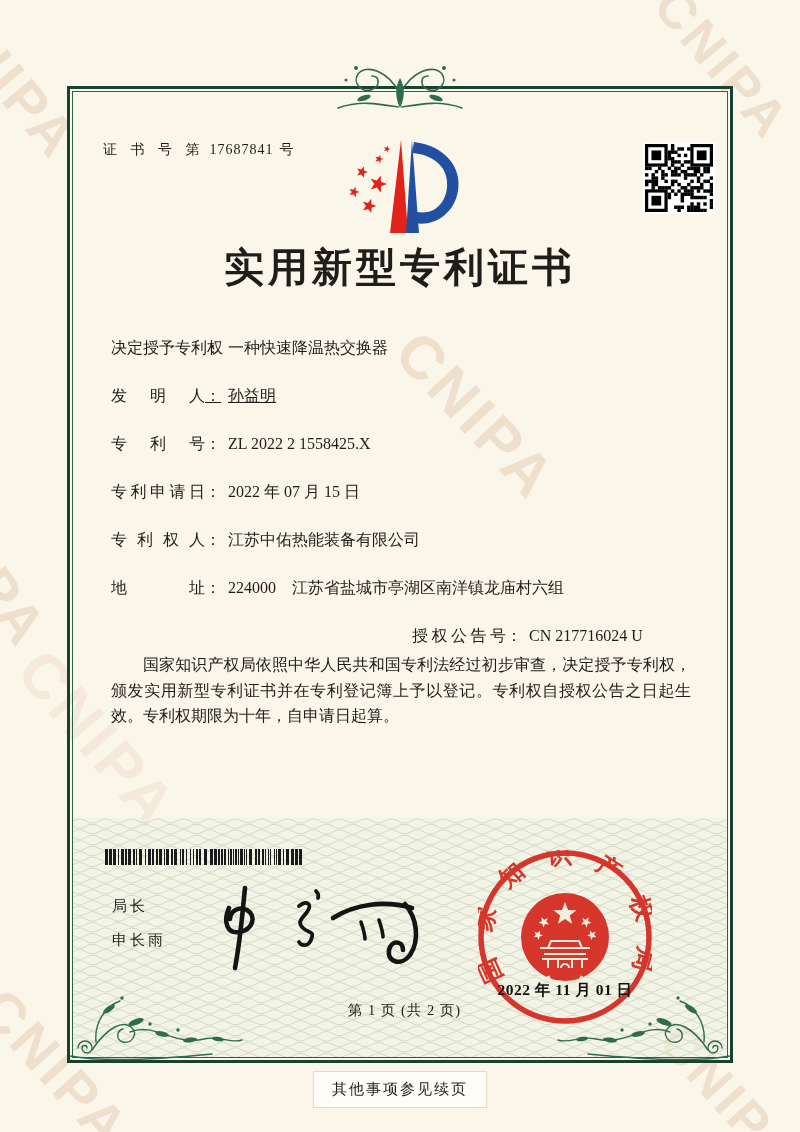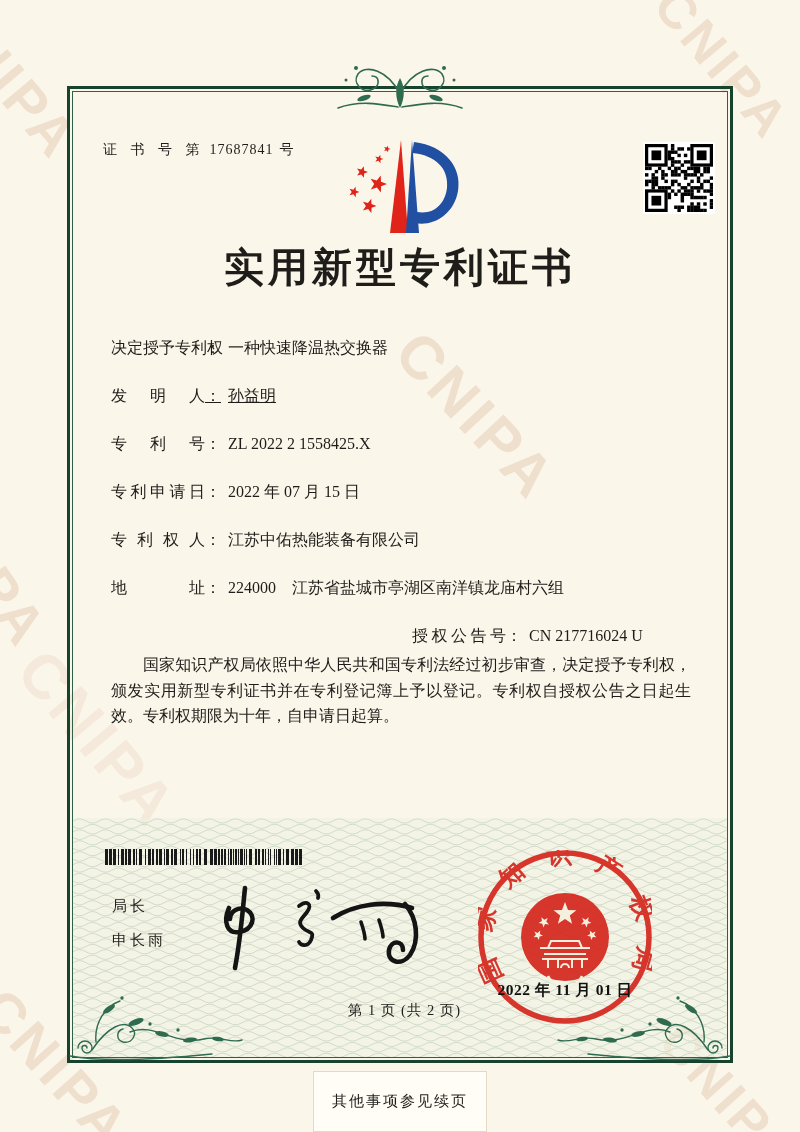--- a/index.html
+++ b/index.html
@@ -45,21 +45,21 @@
   .signer{position:absolute; left:112px; font-family:"Liberation Sans","DejaVu Sans",sans-serif; font-size:15px; letter-spacing:3px; font-weight:500;}
   .signature{position:absolute; left:215px; top:878px; width:212px; height:96px;}
   .seal{position:absolute; left:478px; top:850px; width:174px; height:174px;}
   .seal-date{
     position:absolute; left:474px; top:980px; width:182px; text-align:center;
     font-size:15.5px; font-weight:bold; letter-spacing:0.5px; color:#111; z-index:6;
   }
   .page-info{position:absolute; left:0; top:1001px; width:729px; text-align:center; font-size:14.5px; letter-spacing:1px;margin-left:40px;}
   .footer-note{
     position:absolute; left:50%; transform:translateX(-50%); top:1071px;
-    background:#fffdf6; border:1px solid #e3dac5; padding:20px 18px;
+    background:#fffdf6; border:1px solid #e3dac5; padding:8px 18px;
     font-size:15px; letter-spacing:2px; white-space:nowrap;
   }
   .ornament{position:absolute; z-index:5;}
   svg{display:block;}
 </style>
 </head>
 <body>
 
 <div class="page">
 

